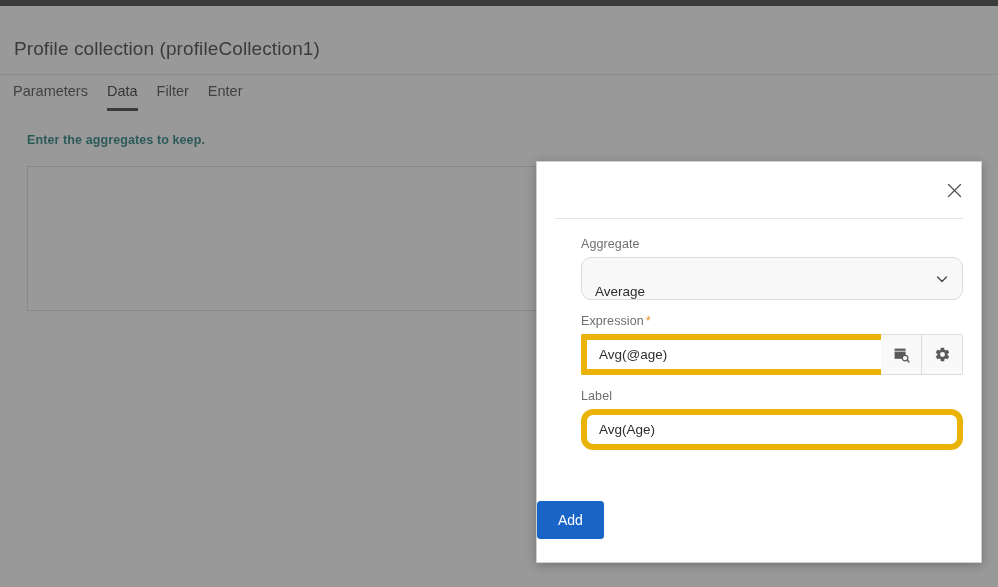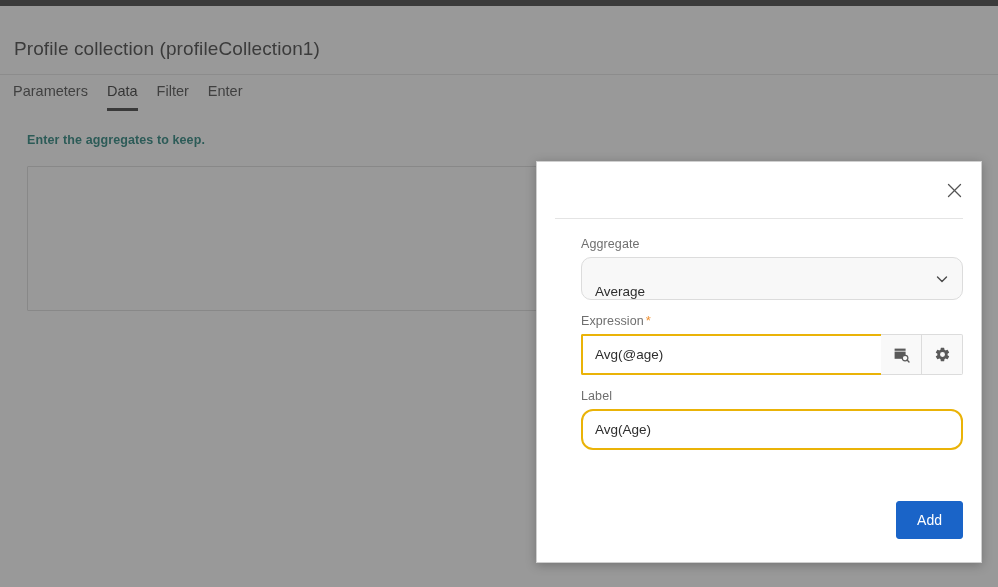--- a/index.html
+++ b/index.html
@@ -181,21 +181,21 @@
   }
 
   .input-row {
     display: flex;
     height: 41px;
   }
   .text-input {
     flex: 1;
     height: 41px;
     box-sizing: border-box;
-    border: 2px solid #eab308;
+    border: 6px solid #eab308;
     background: #ffffff;
     border-radius: 2px;
     font-family: "Liberation Sans", sans-serif;
     font-size: 13.5px;
     color: #2e2e2e;
     padding: 0 12px;
     outline: none;
   }
   .input-row .text-input {
     border-right: none;
@@ -215,21 +215,20 @@
   }
   .icon-btn:last-child { border-radius: 0 2px 2px 0; }
   .icon-btn svg { display: block; }
 
   .dlg-footer {
     position: absolute;
     left: 0; right: 0; bottom: 0;
     height: 84px;
     display: flex;
     align-items: center;
-    justify-content: flex-end;
     padding-right: 18px;
     box-sizing: border-box;
   }
   .btn-primary {
     background: #1a64c8;
     color: #ffffff;
     border: 1px solid #1a64c8;
     border-radius: 3px;
     font-family: "Liberation Sans", sans-serif;
     font-size: 14px;

